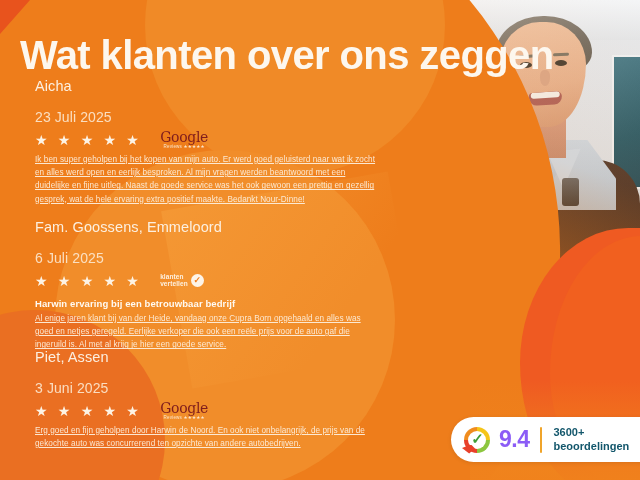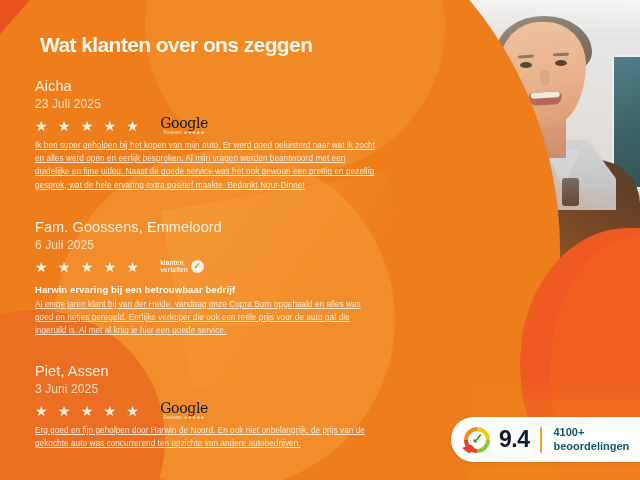--- a/index.html
+++ b/index.html
@@ -301,51 +301,51 @@
   }
 
   
   .content {
     position: absolute;
     inset: 0;
     z-index: 40;
   }
   .page-title {
     position: absolute;
-    left: 40px; top: 33px;
-    font-size: 21px;
+    left: 20px; top: 33px;
+    font-size: 40px;
     font-weight: 700;
     color: #fdf7ee;
     letter-spacing: -0.6px;
     white-space: nowrap;
   }
 
   .review {
     position: absolute;
     left: 35px;
     width: 345px;
     color: #fdf6ec;
   }
   .review-1 { top: 78px; }
   .review-2 { top: 219px; }
-  .review-3 { top: 363px; }
+  .review-3 { top: 349px; }
 
   .rv-name {
     font-size: 14.5px;
     font-weight: 400;
     color: #fdf3e6;
     letter-spacing: .1px;
     line-height: 1.15;
     opacity: .97;
   }
   .rv-date {
-    font-size: 12px;
+    font-size: 14px;
     color: #fce9d2;
     opacity: .9;
-    margin-top: 2px;
+    margin-top: 14px;
     letter-spacing: .1px;
   }
   .rv-meta {
     display: flex;
     align-items: center;
     gap: 18px;
     margin-top: 5px;
     height: 20px;
   }
   .stars {
@@ -353,21 +353,21 @@
     letter-spacing: 3.2px;
     color: #fdf3e4;
     line-height: 1;
   }
   .gl {
     display:flex; flex-direction:column; align-items:center; line-height:1;
   }
   .gl-word {
     font-family: "DejaVu Serif", serif;
     font-size: 14px;
-    color: #0f172a;
+    color: #7f1d1d;
     letter-spacing: -.3px;
     line-height: 1;
   }
   .gl-sub {
     font-size: 4.5px;
     color: #fbe6cd;
     letter-spacing: .2px;
     margin-top: 1px;
   }
   .kv {
@@ -445,21 +445,21 @@
   .kv-logo-mark .swoosh {
     position: absolute; left: -2px; bottom: -1px;
     width: 13px; height: 9px;
     background: #e8402a;
     clip-path: polygon(0% 40%, 70% 0%, 100% 45%, 55% 100%);
     border-radius: 2px;
   }
   .rating-score {
     font-size: 23px;
     font-weight: 700;
-    color: #0f172a;
+    color: #8b5cf6;
     letter-spacing: -.5px;
     line-height: 1;
   }
   .rating-divider {
     width: 2px;
     height: 26px;
     background: #f0a42a;
     border-radius: 1px;
     margin: 0 2px;
   }
@@ -581,19 +581,19 @@
     <div class="rating-badge">
       <div class="kv-logo-mark">
         <div class="ring"></div>
         <div class="hole"></div>
         <div class="tick">✓</div>
         <div class="swoosh"></div>
       </div>
       <div class="rating-score">9.4</div>
       <div class="rating-divider"></div>
       <div class="rating-text">
-        <div>4100+</div>
+        <div>3600+</div>
         <div>beoordelingen</div>
       </div>
     </div>
 
   </div>
 </div>
 
 </body></html>

